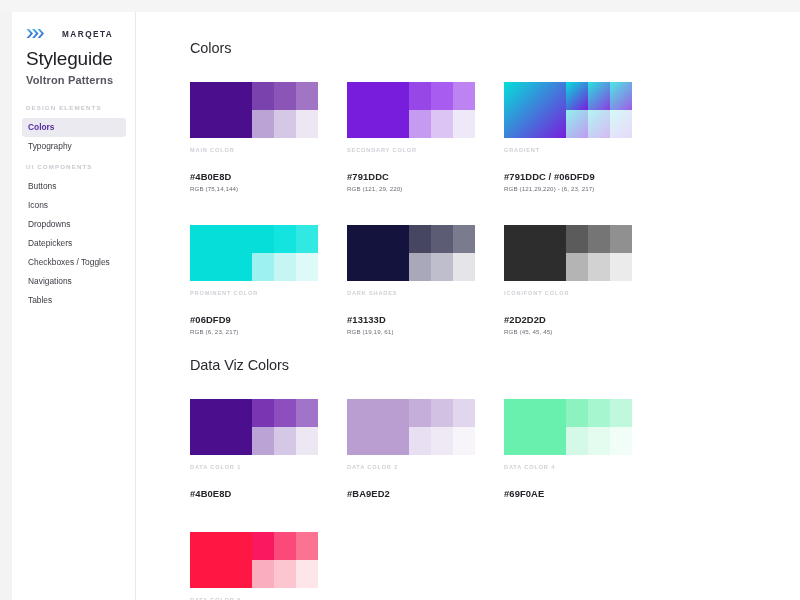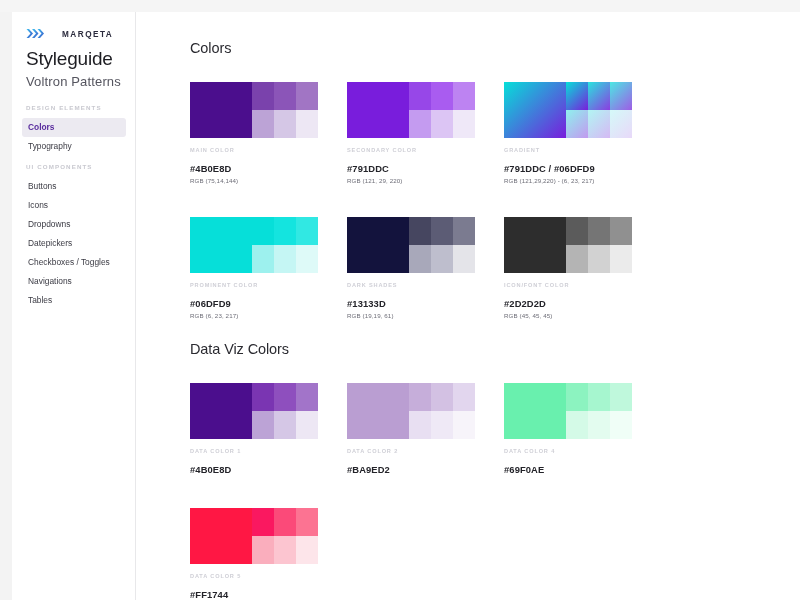--- a/index.html
+++ b/index.html
@@ -47,21 +47,21 @@
     font-size: 8.2px; letter-spacing: 1.5px; font-weight: 700;
     color: #2b2b3d;
   }
   .sg-title {
     position: absolute; left: 14px; top: 36px;
     font-size: 19px; font-weight: 400; color: #1d1d22;
     letter-spacing: -0.2px;
   }
   .sg-sub {
     position: absolute; left: 14px; top: 62px;
-    font-size: 13px; color: #55555f; letter-spacing: 0.15px;
+    font-size: 11px; color: #55555f; letter-spacing: 0.15px; font-weight: bold;
   }
 
   .nav-group-label {
     position: absolute; left: 14px;
     font-size: 6.2px; letter-spacing: 1.1px; font-weight: 600;
     color: #c9c9d0; text-transform: uppercase;
   }
   .nav-list { position: absolute; left: 0; width: 124px; }
   .nav-item {
     display: block; position: relative;
@@ -111,21 +111,21 @@
     grid-template-rows: repeat(2, 1fr);
   }
   .sw-tints > i { display: block; }
 
   .sw-label {
     margin-top: 9px;
     font-size: 5.6px; letter-spacing: 0.85px; font-weight: 600;
     color: #cfcfd6; text-transform: uppercase;
   }
   .sw-hex {
-    margin-top: 10px;
+    margin-top: 18px;
     font-size: 9.4px; font-weight: 700; color: #232329;
     letter-spacing: 0.1px;
   }
   .sw-rgb {
     margin-top: 3px;
     font-size: 6.2px; color: #6d6d77; letter-spacing: 0.1px;
   }
 </style>
 </head>
 <body>

